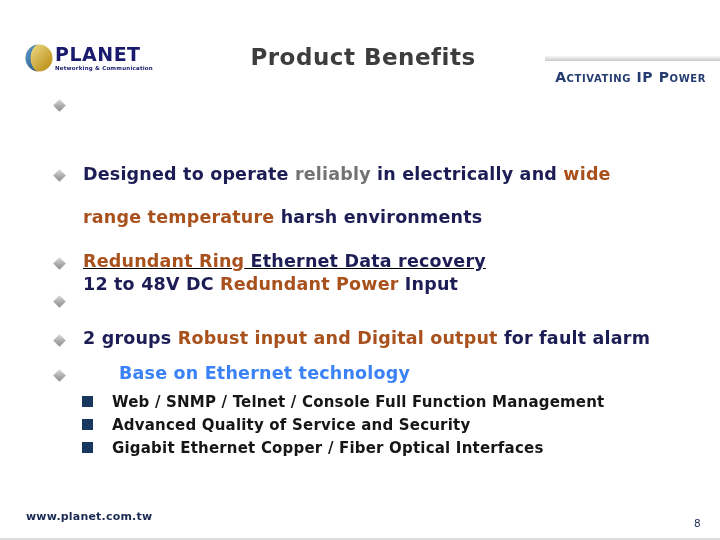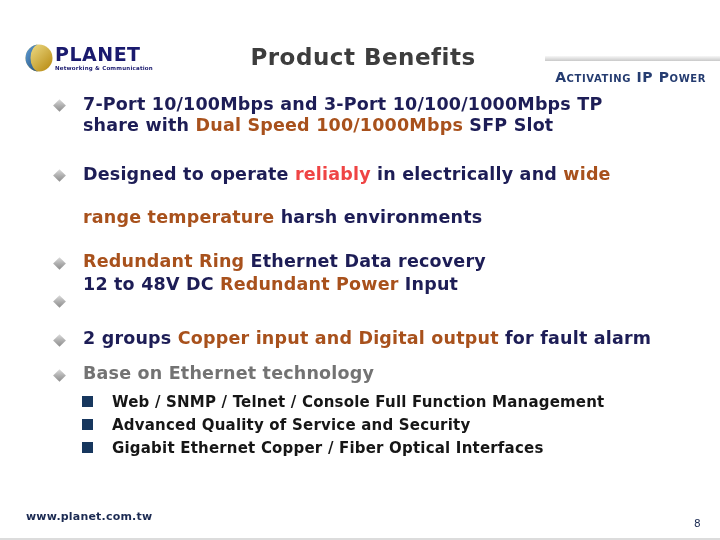--- a/index.html
+++ b/index.html
@@ -17,21 +17,21 @@
     font-size:23px;font-weight:bold;color:var(--c-title);letter-spacing:0.5px;}
   .motto-line{position:absolute;left:545px;top:56px;width:175px;height:5px;
     background:linear-gradient(to bottom,#f7f7f7,#c9c9c9);}
   .motto{position:absolute;right:14px;top:69px;font-size:14px;font-weight:bold;
     font-variant:small-caps;letter-spacing:0.6px;color:var(--c-motto);}
   
   .bullet{position:absolute;left:83px;width:632px;font-weight:bold;font-size:17.5px;
     line-height:21px;white-space:pre-line;letter-spacing:0.2px;}
   .b1{top:94px;}
   .b2{top:153px;line-height:43px;}
-  .b3{top:251px;}
+  .b3{top:251px;text-decoration:underline;}
   .b4{top:274px;}
   .b5{top:328px;}
   .b6{top:363px;}
   .diamond{position:absolute;width:9px;height:9px;transform:rotate(45deg);
     background:linear-gradient(135deg,#dcdcdc 0%,#ababab 55%,#8d8d8d 100%);}
   .d1{left:55px;top:101px;} .d2{left:55px;top:171px;} .d3{left:55px;top:259px;}
   .d4{left:55px;top:297px;} .d5{left:55px;top:336px;} .d6{left:55px;top:371px;}
   
   .sublist{position:absolute;left:82px;top:392px;}
   .subrow{display:flex;height:23px;align-items:flex-start;}
@@ -74,28 +74,26 @@
   <div class="motto-line"></div>
   <div class="motto">Activating IP Power</div>
 
   <div class="diamond d1"></div>
   <div class="diamond d2"></div>
   <div class="diamond d3"></div>
   <div class="diamond d4"></div>
   <div class="diamond d5"></div>
   <div class="diamond d6"></div>
 
-  <div class="bullet b1"><span style="color: rgb(29, 29, 86);">7-Port 10/100Mbps and 3-Port 10/100/1000Mbps TP
-share with </span><span style="color: rgb(168, 81, 28);">Dual Speed 100/1000Mbps</span><span style="color: rgb(29, 29, 86);"> SFP Slot</span></div>
-  <div class="bullet b2"><span style="color: rgb(29, 29, 86);">Designed to operate </span><span style="color: #ef4444;">reliably</span><span style="color: rgb(29, 29, 86);"> in electrically and </span><span style="color: rgb(168, 81, 28);">wide
+  <div class="bullet b2"><span style="color: rgb(29, 29, 86);">Designed to operate </span><span style="color: #737373;">reliably</span><span style="color: rgb(29, 29, 86);"> in electrically and </span><span style="color: rgb(168, 81, 28);">wide
 range temperature</span><span style="color: rgb(29, 29, 86);"> harsh environments</span></div>
   <div class="bullet b3"><span style="color: rgb(168, 81, 28);">Redundant Ring</span><span style="color: rgb(29, 29, 86);"> Ethernet Data recovery</span></div>
   <div class="bullet b4"><span style="color: rgb(29, 29, 86);">12 to 48V DC </span><span style="color: rgb(168, 81, 28);">Redundant Power</span><span style="color: rgb(29, 29, 86);"> Input</span></div>
-  <div class="bullet b5"><span style="color: rgb(29, 29, 86);">2 groups </span><span style="color: rgb(168, 81, 28);">Copper input and Digital output</span><span style="color: rgb(29, 29, 86);"> for fault alarm</span></div>
-  <div class="bullet b6"><span style="color: #737373;">Base on Ethernet technology</span></div>
+  <div class="bullet b5"><span style="color: rgb(29, 29, 86);">2 groups </span><span style="color: rgb(168, 81, 28);">Robust input and Digital output</span><span style="color: rgb(29, 29, 86);"> for fault alarm</span></div>
+  <div class="bullet b6"><span style="color: #3b82f6; margin-left: 36px;">Base on Ethernet technology</span></div>
 
   <div class="sublist">
       <div class="subrow">
         <span class="square"></span>
         <span class="subtext">Web / SNMP / Telnet / Console Full Function Management</span>
       </div>
       <div class="subrow">
         <span class="square"></span>
         <span class="subtext">Advanced Quality of Service and Security</span>
       </div>

